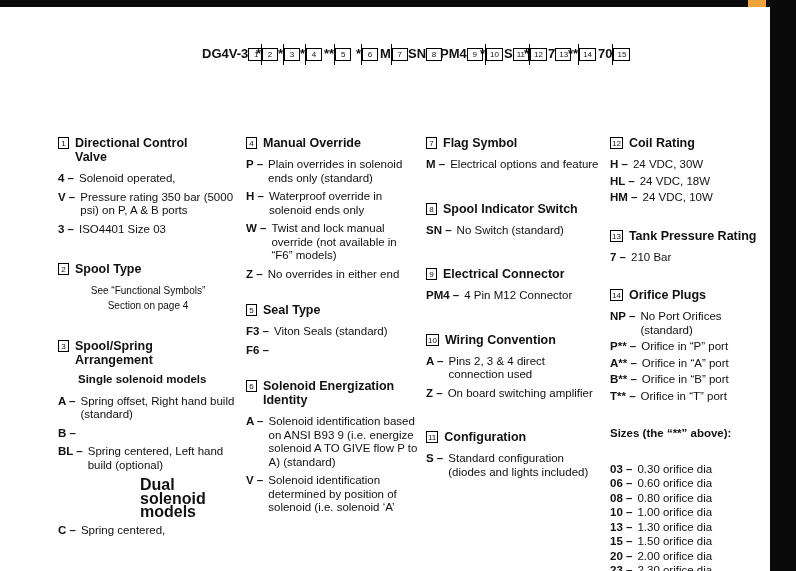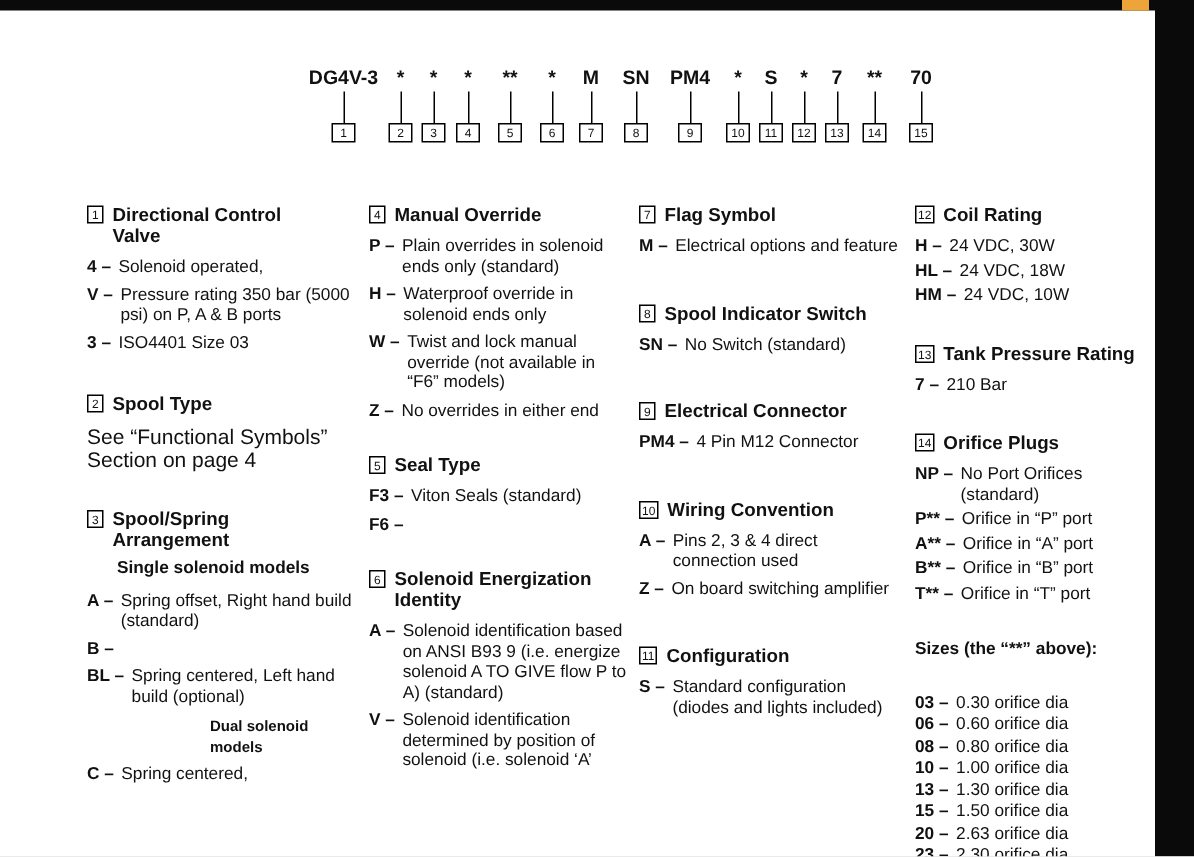--- a/index.html
+++ b/index.html
@@ -6,21 +6,21 @@
   .page {
     position:relative; width:796px; height:571px; background:#ffffff;
     font-family:"Liberation Sans", sans-serif; color:#111; overflow:hidden;
   }
   .top-bar { position:absolute; top:0; left:0; width:796px; height:7px; background:#0a0a0a; }
   .right-band { position:absolute; top:0; right:0; width:26px; height:571px; background:#0a0a0a; }
   .corner-accent { position:absolute; top:0; left:748px; width:18px; height:7px; background:#eda53a; z-index:3; }
 
   
   .model-code { position:absolute; left:202px; top:44px; display:flex; align-items:flex-start; z-index:2; }
-  .code-item { display:flex; flex-direction:column; align-items:center;justify-content:space-between; }
+  .code-item { display:flex; flex-direction:row; align-items:center; }
   .code-item:nth-child(1){width:54px}
   .code-item:nth-child(2){width:22px}
   .code-item:nth-child(3){width:22px}
   .code-item:nth-child(4){width:24px}
   .code-item:nth-child(5){width:32px}
   .code-item:nth-child(6){width:24px}
   .code-item:nth-child(7){width:28px}
   .code-item:nth-child(8){width:32px}
   .code-item:nth-child(9){width:40px}
   .code-item:nth-child(10){width:24px}
@@ -55,22 +55,22 @@
   .sec-title { font-weight:bold; font-size:12.5px; line-height:14px; white-space:pre-line; }
 
   .entry { display:flex; margin-bottom:5px; font-size:11.5px; line-height:13.5px; }
   .entry .code { font-weight:bold; flex:none; margin-right:5px; white-space:nowrap; }
   .entry .code::after { content:" –"; }
   .entry .text { flex:1; }
   .col-4 .entry { margin-bottom:3px; }
   .col-4 .section:last-child .entry { margin-bottom:1px; }
 
   .sub  { font-weight:bold; font-size:11.5px; line-height:13.5px; margin:-2px 0 8px 20px; }
-  .mid  { font-weight:bold; font-size:10px; line-height:13.5px; margin:6px 0 5px 38px;padding-left:44px; }
-  .note { font-size:14px; line-height:14.5px; white-space:pre-line; }
+  .mid  { font-weight:bold; font-size:16px; line-height:13.5px; margin:6px 0 5px 38px;padding-left:44px; }
+  .note { font-size:10px; line-height:14.5px; white-space:pre-line;text-align:center; }
   .heading { font-weight:bold; font-size:11.5px; line-height:13.5px; margin:12px 0 22px; }
 </style>
 </head>
 <body>
 
 <div class="page">
   <div class="top-bar"></div>
   <div class="right-band"></div>
   <div class="corner-accent"></div>
 
@@ -390,21 +390,21 @@
           <div class="entry">
             <span class="code">13</span>
             <span class="text">1.30 orifice dia</span>
           </div>
           <div class="entry">
             <span class="code">15</span>
             <span class="text">1.50 orifice dia</span>
           </div>
           <div class="entry">
             <span class="code">20</span>
-            <span class="text">2.63 orifice dia</span>
+            <span class="text">2.00 orifice dia</span>
           </div>
           <div class="entry">
             <span class="code">23</span>
             <span class="text">2.30 orifice dia</span>
           </div>
         </div>
       </div>
     </div>
 </div>
 

